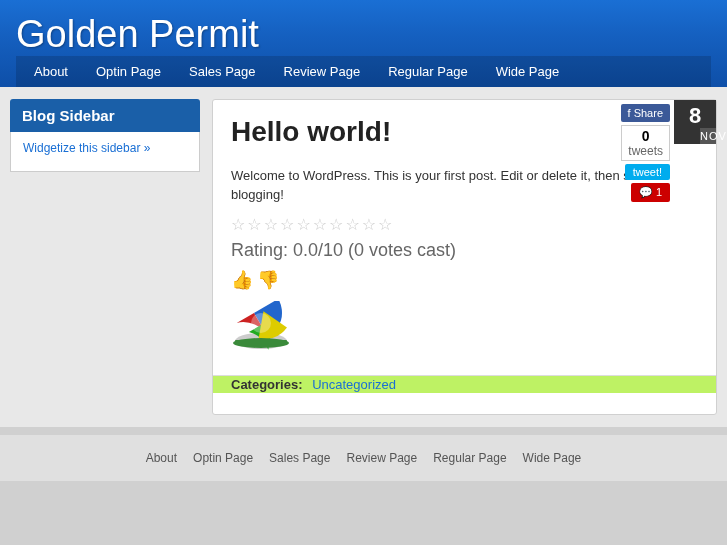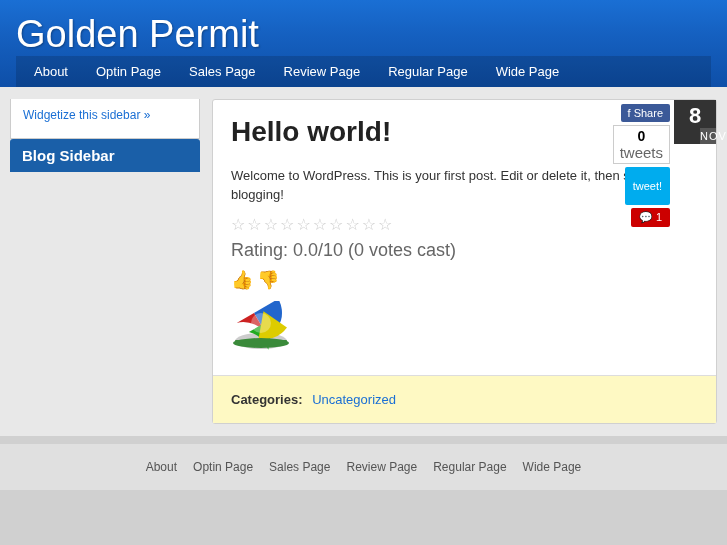--- a/index.html
+++ b/index.html
@@ -148,28 +148,28 @@
       font-size: 10px;
       text-align: center;
       padding: 2px 6px;
       min-width: 44px;
     }
     .tweet-count {
       font-size: 14px;
       font-weight: bold;
     }
     .tweet-label {
-      font-size: 15px;
+      font-size: 12px;
       color: #666;
     }
     .tweet-btn {
       background: #00acee;
       color: #fff;
       font-size: 11px;
-      padding: 13px 8px;
+      padding: 2px 8px;
       cursor: pointer;
       border-radius: 2px;
     }
     .comment-btn {
       background: #cc0000;
       color: #fff;
       font-size: 11px;
       padding: 3px 8px;
       cursor: pointer;
       border-radius: 2px;
@@ -221,23 +221,23 @@
 
     
     #pie-icon {
       width: 60px;
       height: 55px;
       margin-top: 4px;
     }
 
     
     #categories-bar {
-      background: #fef9c3;
+      background: #bef264;
       border-top: 1px solid #ddd;
-      padding: 16px 18px;
+      padding: 1px 18px;
       font-size: 13px;
       color: #333;
     }
     .cat-label {
       font-weight: bold;
       margin-right: 6px;
     }
     .cat-value {
       color: #1a6fd4;
       cursor: pointer;
@@ -278,24 +278,24 @@
     <a class="nav-item">Sales Page</a>
     <a class="nav-item">Review Page</a>
     <a class="nav-item">Regular Page</a>
     <a class="nav-item">Wide Page</a>
   </nav>
 </div>
 
 <div id="content-wrapper">
 
   <div id="sidebar">
+    <div id="sidebar-title">Blog Sidebar</div>
     <div id="sidebar-body">
       <a id="widgetize-link">Widgetize this sidebar »</a>
     </div>
-    <div id="sidebar-title">Blog Sidebar</div>
   </div>
 
   <div id="main-content">
     <div id="post-container">
 
       
       <div id="date-badge">
         <div id="date-day">8</div>
         <div id="date-month">NOV</div>
       </div>

